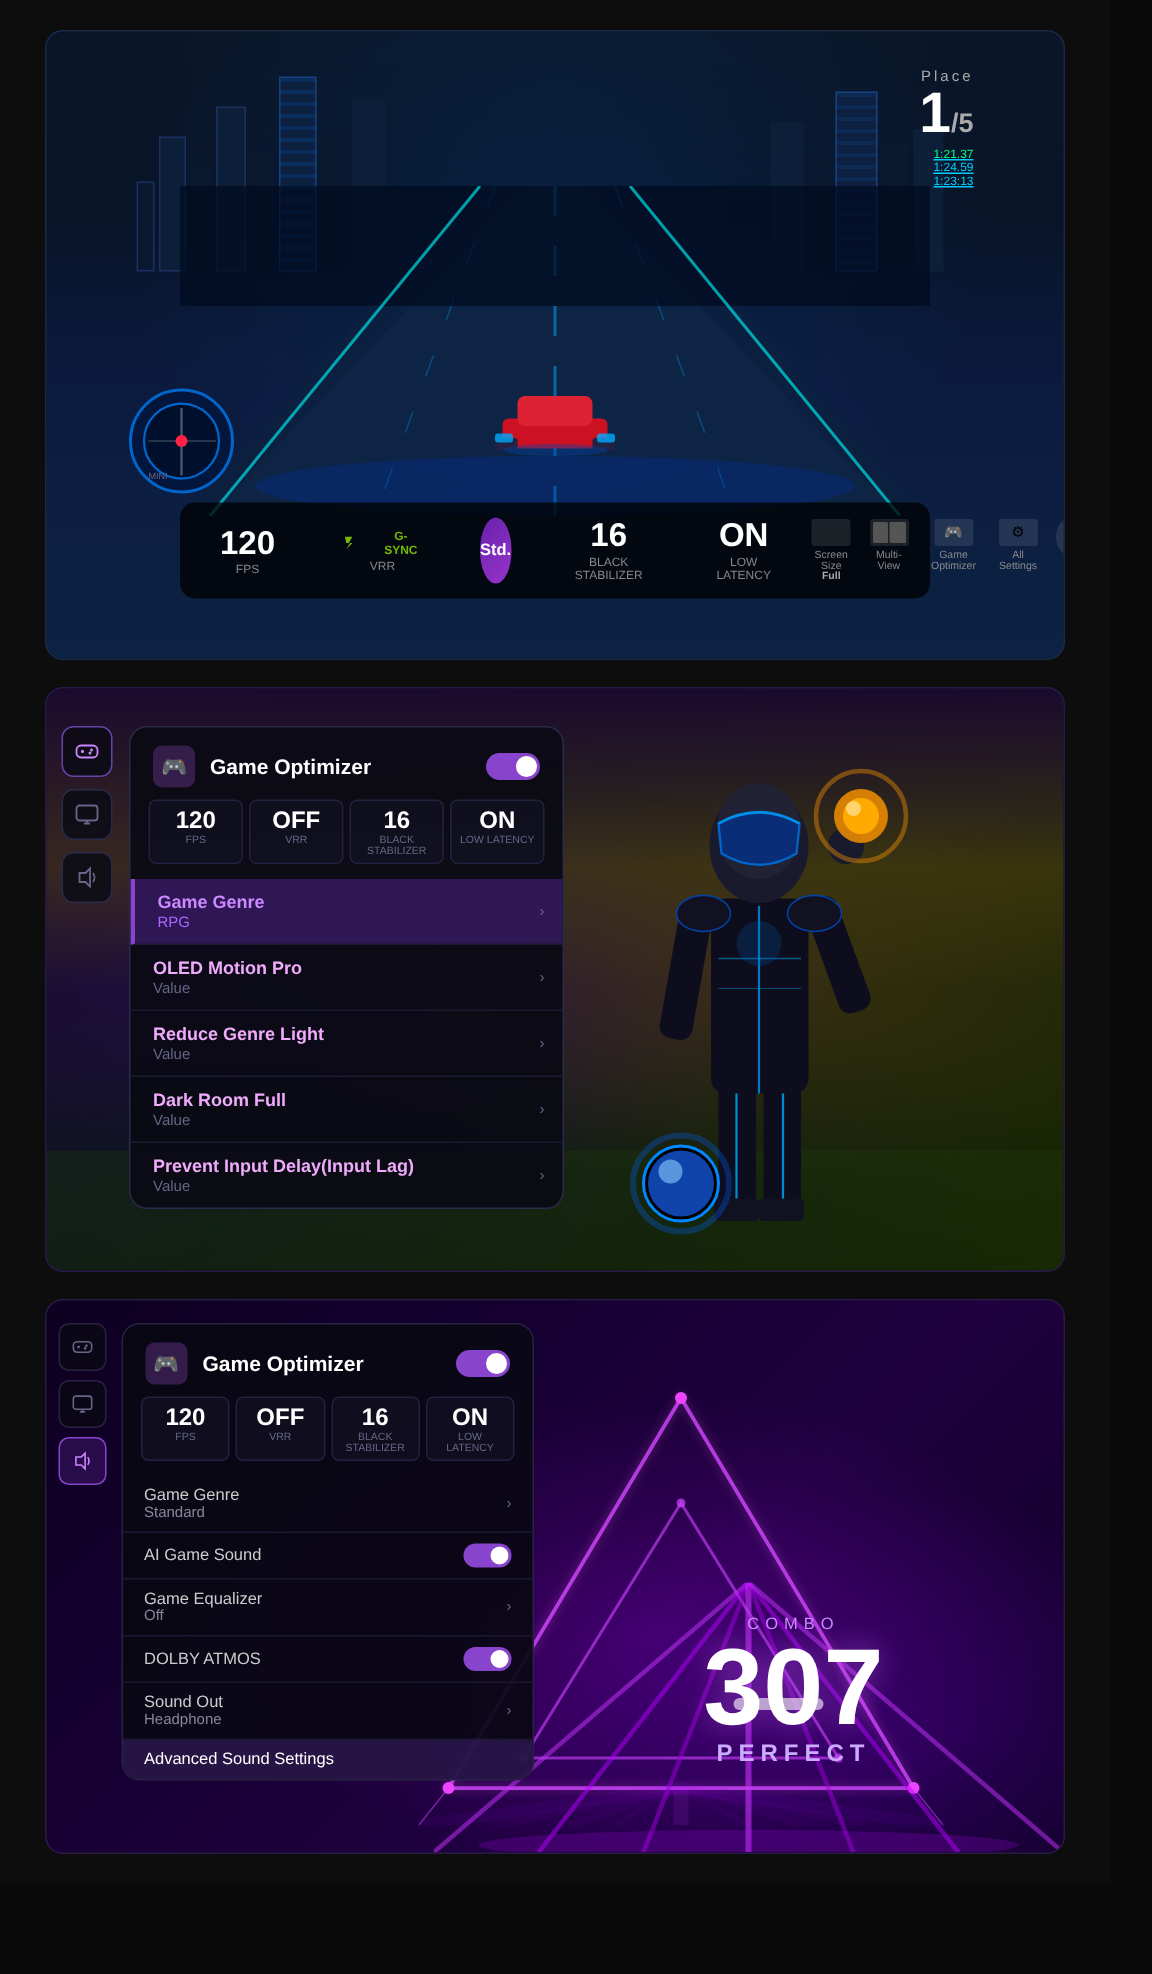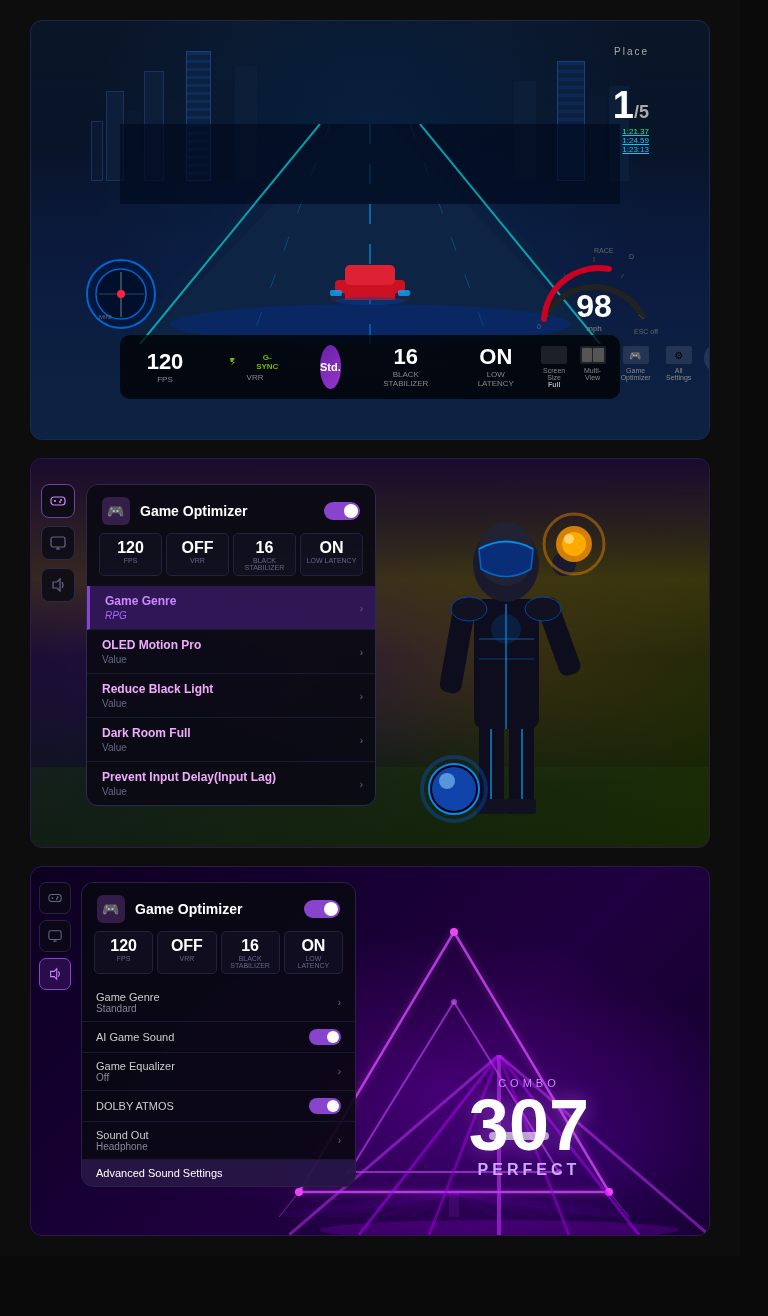--- a/index.html
+++ b/index.html
@@ -283,21 +283,20 @@
       color: #cc88ff;
     }
 
     .menu-item-value {
       font-size: 10px;
       color: #666688;
     }
 
     .menu-item-value.highlighted-val {
       color: #aa66ff;
-      font-style: italic;
     }
 
     .menu-item-arrow {
       position: absolute;
       right: 12px;
       top: 50%;
       transform: translateY(-50%);
       color: #666688;
       font-size: 10px;
     }
@@ -529,53 +528,30 @@
         <circle cx="27" cy="27" r="25" fill="rgba(0,15,40,0.8)" stroke="#0066cc" stroke-width="1.5"></circle>
         <path d="M27,5 L27,50" stroke="#ffffff" stroke-width="1.5" opacity="0.3"></path>
         <path d="M5,27 L50,27" stroke="#ffffff" stroke-width="1" opacity="0.2"></path>
         <circle cx="27" cy="27" r="4" fill="#ff2244"></circle>
         <text x="5" y="52" font-size="6" fill="#666688">MINI</text>
       </svg>
     </div>
 
     <div class="hud-top-right">
       <div style="font-size:10px;color:#aaa;letter-spacing:2px;">Place</div>
-      <div style="font-size:38px;font-weight:bold;color:#fff;line-height:1;margin-top:29px;">
+      <div style="font-size:38px;font-weight:bold;color:#fff;line-height:1;">
         <span>1</span><span style="font-size:18px;color:#aaa;">/<span>5</span></span>
       </div>
       <div style="font-size:8px;color:#00ccff;text-align:right;margin-top:3px;text-decoration:underline;">
         <div style="color:#00ff88;">1:21.37</div>
         <div>1:24.59</div>
         <div>1:23:13</div>
       </div>
     </div>
 
-    <div class="speedometer">
-      <svg width="130" height="100" viewBox="0 0 130 100">
-
-        <path d="M15,80 A55,55 0 0,1 115,80" fill="none" stroke="#222" stroke-width="6"></path>
-
-        <path d="M15,80 A55,55 0 0,1 80,30" fill="none" stroke="#cc0022" stroke-width="6" stroke-linecap="round"></path>
-
-        <g stroke="#444" stroke-width="1">
-          <line x1="15" y1="80" x2="20" y2="76"></line>
-          <line x1="35" y1="35" x2="38" y2="39"></line>
-          <line x1="65" y1="18" x2="65" y2="23"></line>
-          <line x1="95" y1="35" x2="92" y2="39"></line>
-          <line x1="115" y1="80" x2="110" y2="76"></line>
-        </g>
-        <text x="65" y="78" text-anchor="middle" font-size="32" font-weight="bold" fill="white">98</text>
-        <text x="65" y="92" text-anchor="middle" font-size="8" fill="#888">mph</text>
-
-        <text x="8" y="90" font-size="7" fill="#666">0</text>
-        <text x="100" y="20" font-size="7" fill="#666">D</text>
-        <text x="65" y="14" font-size="7" fill="#666">RACE</text>
-        <text x="105" y="95" font-size="7" fill="#666">ESC off</text>
-      </svg>
-    </div>
 
     <div class="game-hud-bar">
       <div class="hud-stat">
         <div class="hud-stat-value">120</div>
         <div class="hud-stat-label">FPS</div>
       </div>
       <div class="hud-divider"></div>
       <div class="hud-stat">
         <div style="display:flex;align-items:center;gap:13px;">
           <svg width="14" height="10" viewBox="0 0 14 10">
@@ -744,21 +720,21 @@
         <div class="menu-item-title">Game Genre</div>
         <div class="menu-item-value highlighted-val">RPG</div>
         <div class="menu-item-arrow">›</div>
       </div>
       <div class="menu-item">
         <div class="menu-item-title">OLED Motion Pro</div>
         <div class="menu-item-value">Value</div>
         <div class="menu-item-arrow">›</div>
       </div>
       <div class="menu-item">
-        <div class="menu-item-title">Reduce Black Light</div>
+        <div class="menu-item-title">Reduce Genre Light</div>
         <div class="menu-item-value">Value</div>
         <div class="menu-item-arrow">›</div>
       </div>
       <div class="menu-item">
         <div class="menu-item-title">Dark Room Full</div>
         <div class="menu-item-value">Value</div>
         <div class="menu-item-arrow">›</div>
       </div>
       <div class="menu-item" style="border-bottom:none;">
         <div class="menu-item-title">Prevent Input Delay(Input Lag)</div>

